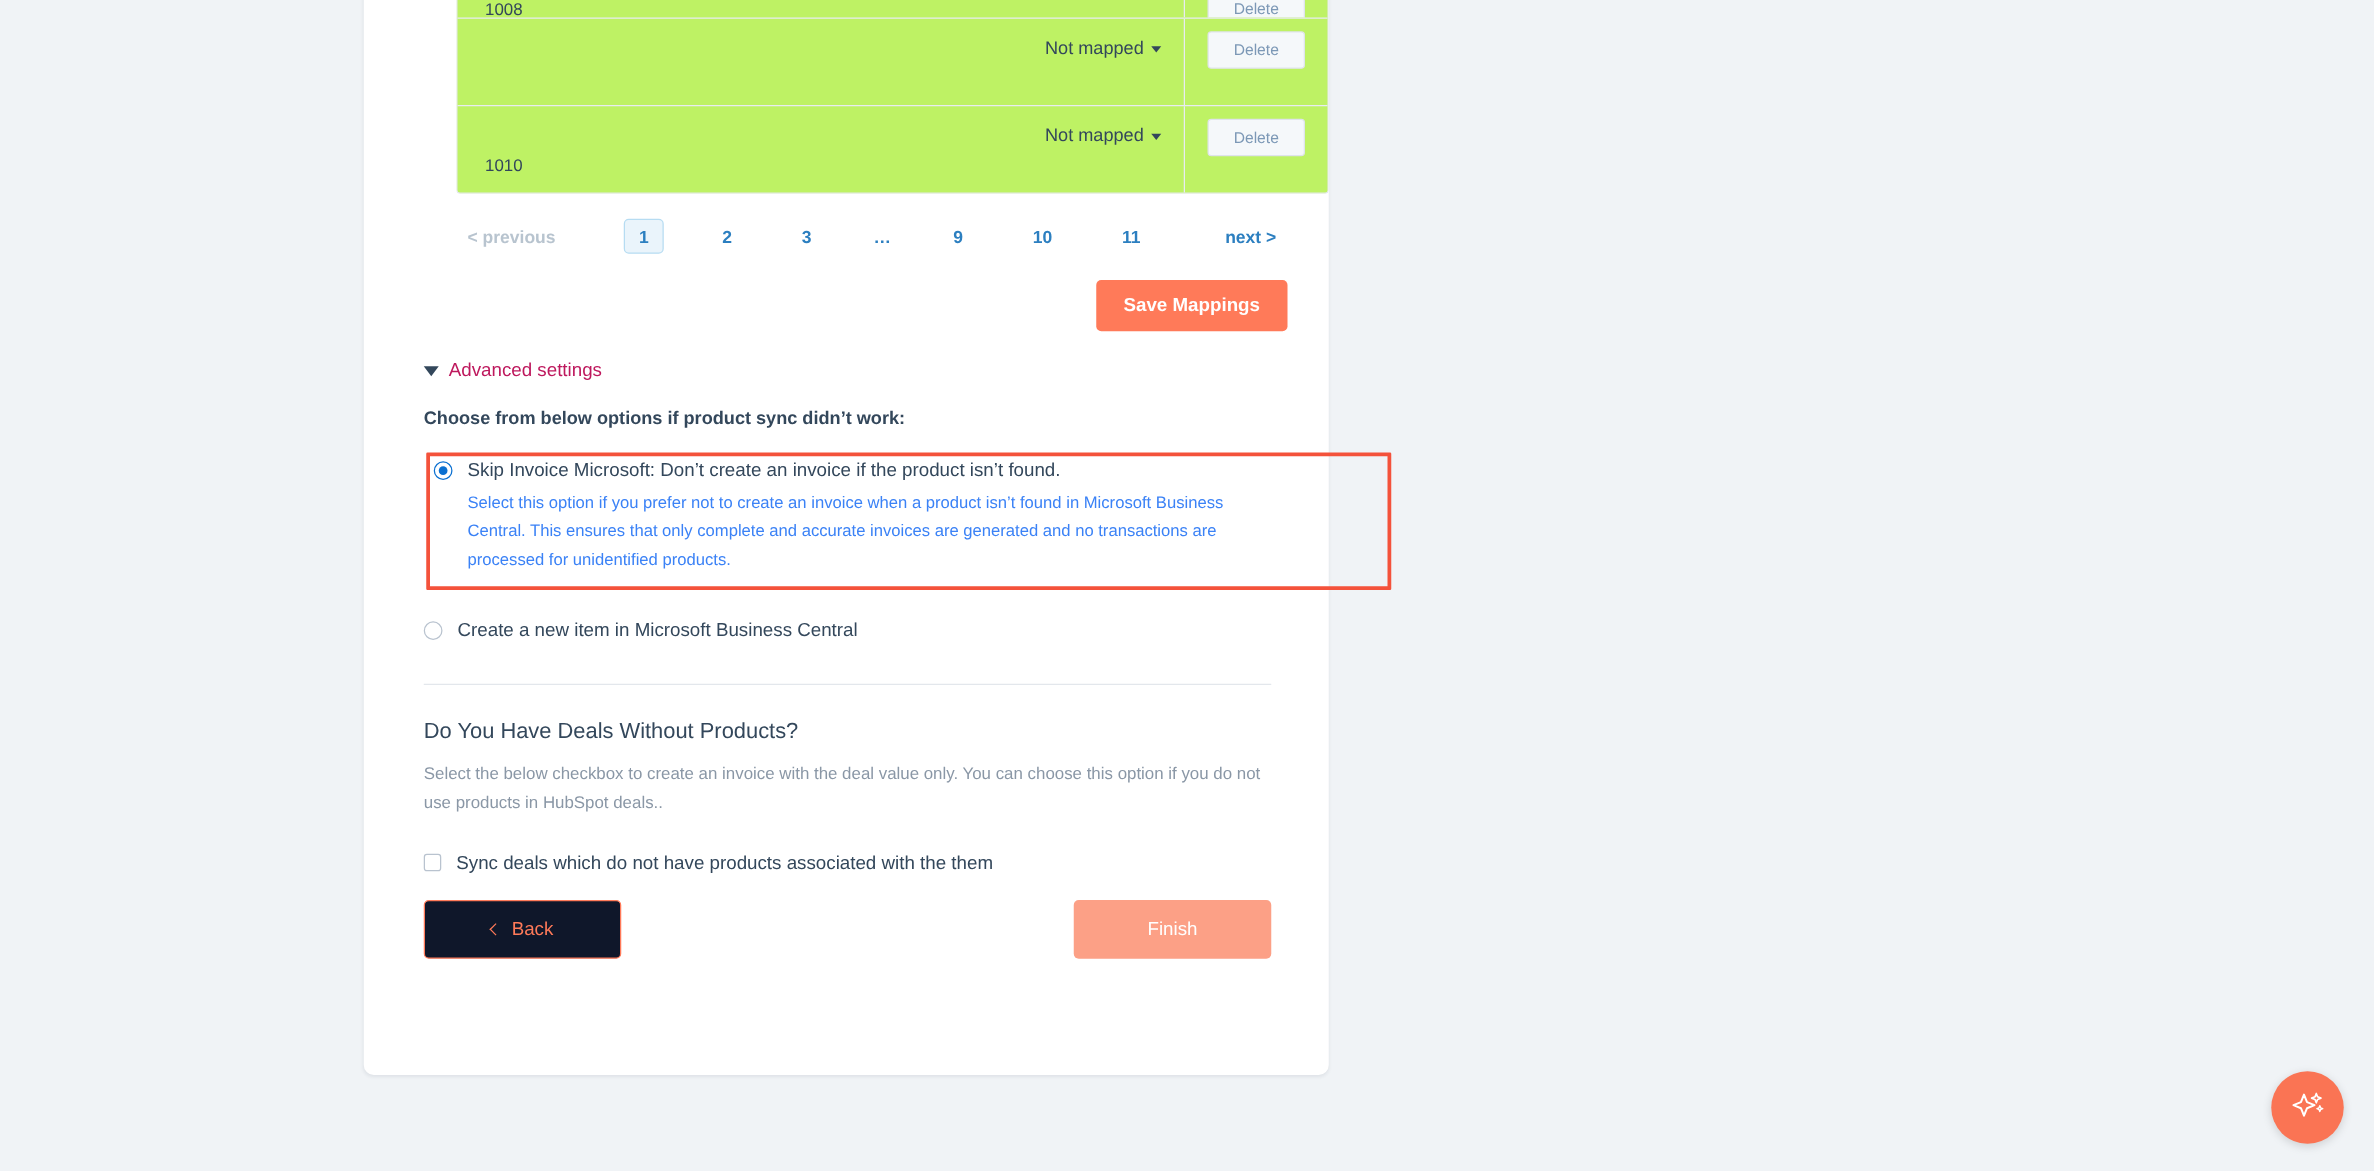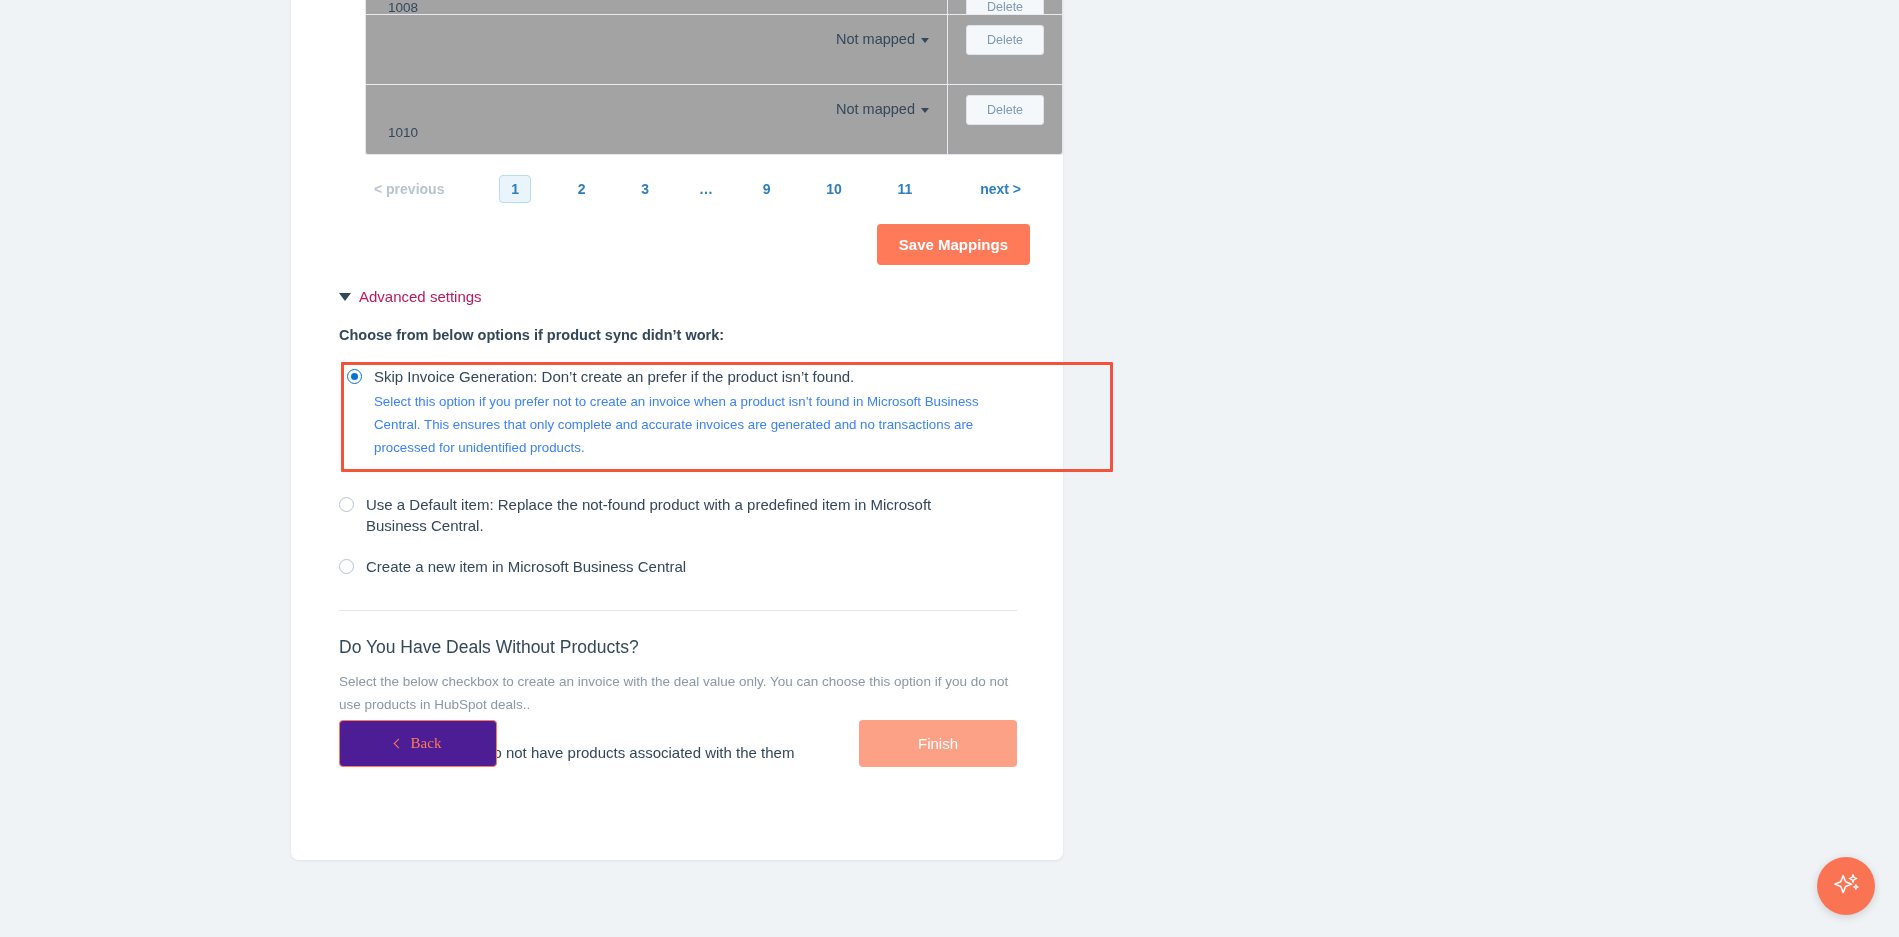--- a/index.html
+++ b/index.html
@@ -30,21 +30,21 @@
     border-radius: 8px;
     box-shadow: 0 1px 3px rgba(30,40,60,.08);
   }
 
   
   .table-wrap {
     position: absolute;
     left: 74px;
     top: 40px;
     width: 698px;
-    background: #a3a3a3;
+    background: #bef264;
     border: 1px solid #e4e8ed;
     border-top: none;
     border-radius: 0 0 3px 3px;
   }
   .trow {
     display: flex;
     align-items: center;
     height: 70px;
     border-top: 1px solid #e8ecf1;
     position: relative;
@@ -278,26 +278,26 @@
   .footer {
     position: absolute;
     left: 48px;
     top: 760px;
     width: 678px;
     display: flex;
     justify-content: space-between;
     align-items: center;
   }
   .btn-back {
-    background: #4c1d95;
+    background: #0f172a;
     border: 1px solid #ff7a59;
     border-radius: 4px;
     color: #ff7a59;
     font-size: 15px;
-    font-family: Liberation Serif, serif;
+    font-family: Liberation Sans, sans-serif;
     padding: 14px 43px;
     min-width: 158px;
     cursor: pointer;
     display: flex;
     align-items: center;
     justify-content: center;
     gap: 9px;
   }
   .chev {
     display: inline-block;
@@ -396,30 +396,26 @@
         <span class="tri"></span>
         <span>Advanced settings</span>
       </div>
 
       <div class="adv-sub">Choose from below options if product sync didn’t work:</div>
 
       <div class="opt-block">
         <div class="opt">
           <span class="radio checked"></span>
           <div>
-            <div class="opt-label">Skip Invoice Generation: Don’t create an prefer if the product isn’t found.</div>
+            <div class="opt-label">Skip Invoice Microsoft: Don’t create an invoice if the product isn’t found.</div>
             <div class="opt-desc">Select this option if you prefer not to create an invoice when a product isn’t found in Microsoft Business Central. This ensures that only complete and accurate invoices are generated and no transactions are processed for unidentified products.</div>
           </div>
         </div>
       </div>
 
-      <div class="opt opt-spaced">
-        <span class="radio"></span>
-        <div class="opt-label">Use a Default item: Replace the not-found product with a predefined item in Microsoft Business Central.</div>
-      </div>
 
       <div class="opt opt-spaced">
         <span class="radio"></span>
         <div class="opt-label">Create a new item in Microsoft Business Central</div>
       </div>
 
       <hr class="divider">
 
       <div class="sect-title">Do You Have Deals Without Products?</div>
       <div class="sect-desc">Select the below checkbox to create an invoice with the deal value only. You can choose this option if you do not use products in HubSpot deals..</div>

